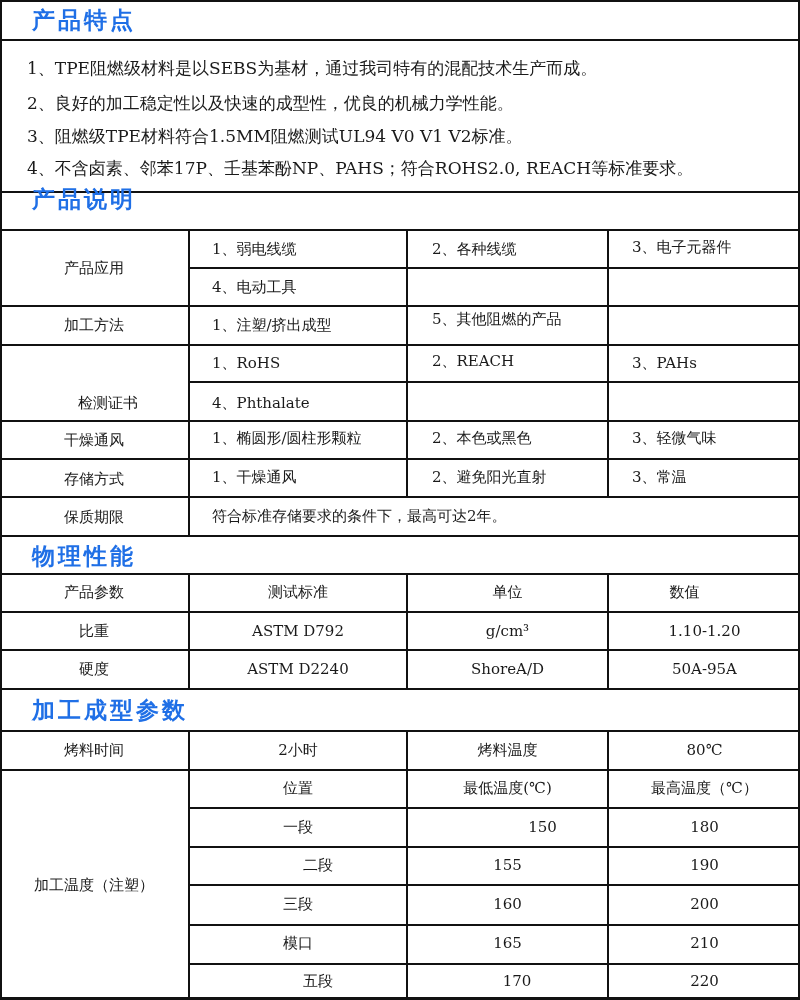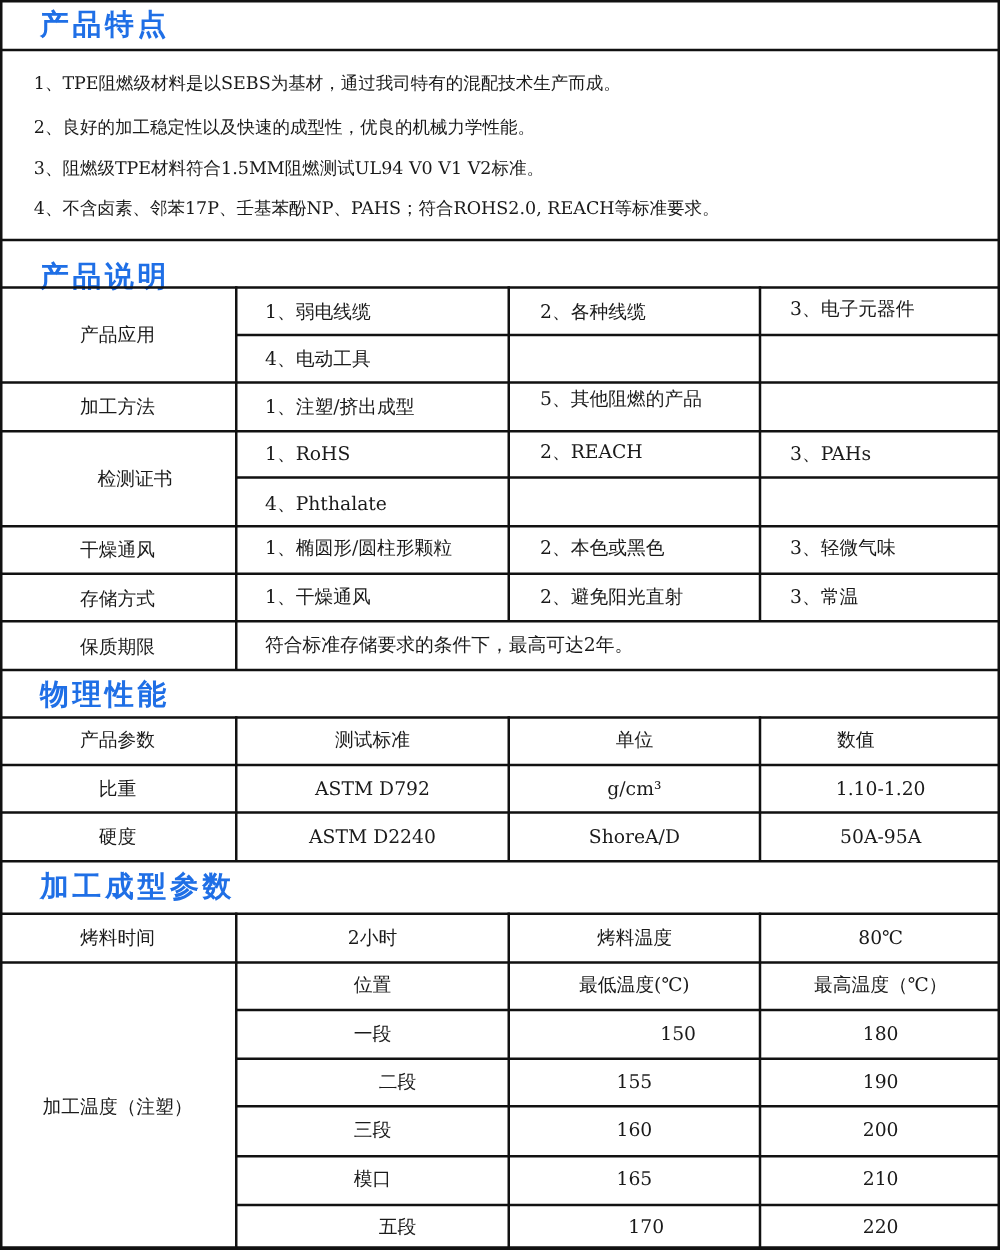--- a/index.html
+++ b/index.html
@@ -4,39 +4,39 @@
 <style>
   html, body { margin: 0; padding: 0; background: #ffffff; }
   body { width: 800px; height: 1000px; position: relative; overflow: hidden;
          font-family: "DejaVu Serif", "Liberation Serif", serif; color: #1a1a1a; }
   .frame { position: absolute; left: 0; top: 0; width: 800px; height: 1000px;
            box-sizing: border-box; border: 2px solid #111; border-bottom-width: 3px; }
   .hl { position: absolute; left: 0; height: 2px; background: #111; }
   .vl { position: absolute; width: 2px; background: #111; }
   .sec-title { position: absolute; left: 32px; font-family: "DejaVu Sans", "Liberation Sans", sans-serif;
                font-weight: bold; font-size: 23px; color: #1f6fe6; letter-spacing: 3px; line-height: 1; }
-  .feat { position: absolute; left: 27px; font-size: 14px; line-height: 1; white-space: nowrap; }
+  .feat { position: absolute; left: 27px; font-size: 17px; line-height: 1; white-space: nowrap; }
   .cell { position: absolute; font-size: 15px; line-height: 1; white-space: nowrap; }
   .c { text-align: center; }
   .l { text-align: left; }
 </style>
 </head>
 <body>
 
 <div class="frame"></div>
 
 <div class="sec-title" style="top:9px;">产品特点</div>
 <div class="hl" style="top:39px;width:800px;"></div>
 <div class="feat" style="top:60px;">1、TPE阻燃级材料是以SEBS为基材，通过我司特有的混配技术生产而成。</div>
 <div class="feat" style="top:95px;">2、良好的加工稳定性以及快速的成型性，优良的机械力学性能。</div>
 <div class="feat" style="top:128px;">3、阻燃级TPE材料符合1.5MM阻燃测试UL94 V0 V1 V2标准。</div>
 <div class="feat" style="top:160px;">4、不含卤素、邻苯17P、壬基苯酚NP、PAHS；符合ROHS2.0, REACH等标准要求。</div>
 <div class="hl" style="top:191px;width:800px;"></div>
 
-<div class="sec-title" style="top:212px;font-family:Liberation Mono, monospace;">产品说明</div>
+<div class="sec-title" style="top:188px;">产品说明</div>
 <div class="hl" style="top:229px;width:800px;"></div>
 
 <div class="vl" style="left:188px;top:229px;height:307px;"></div>
 <div class="vl" style="left:406px;top:229px;height:268px;"></div>
 <div class="vl" style="left:607px;top:229px;height:268px;"></div>
 <div class="hl" style="top:267px;left:188px;width:612px;"></div>
 <div class="hl" style="top:305px;width:800px;"></div>
 <div class="hl" style="top:344px;width:800px;"></div>
 <div class="hl" style="top:381px;left:188px;width:612px;"></div>
 <div class="hl" style="top:420px;width:800px;"></div>
@@ -47,21 +47,21 @@
 <div class="cell c" style="left:0;width:188px;top:261px;">产品应用</div>
 <div class="cell l" style="left:212px;top:242px;">1、弱电线缆</div>
 <div class="cell l" style="left:432px;top:242px;">2、各种线缆</div>
 <div class="cell l" style="left:632px;top:240px;">3、电子元器件</div>
 <div class="cell l" style="left:212px;top:280px;">4、电动工具</div>
 <div class="cell l" style="left:432px;top:280px;margin-top:32px;">5、其他阻燃的产品</div>
 
 <div class="cell c" style="left:0;width:188px;top:318px;">加工方法</div>
 <div class="cell l" style="left:212px;top:318px;">1、注塑/挤出成型</div>
 
-<div class="cell c" style="left:0;width:216px;top:376px;">检测证书</div>
+<div class="cell c" style="left:0;width:216px;top:396px;">检测证书</div>
 <div class="cell l" style="left:212px;top:356px;">1、RoHS</div>
 <div class="cell l" style="left:432px;top:354px;">2、REACH</div>
 <div class="cell l" style="left:632px;top:356px;">3、PAHs</div>
 <div class="cell l" style="left:212px;top:396px;">4、Phthalate</div>
 
 <div class="cell c" style="left:0;width:188px;top:433px;">干燥通风</div>
 <div class="cell l" style="left:212px;top:431px;">1、椭圆形/圆柱形颗粒</div>
 <div class="cell l" style="left:432px;top:431px;">2、本色或黑色</div>
 <div class="cell l" style="left:632px;top:431px;">3、轻微气味</div>
 

